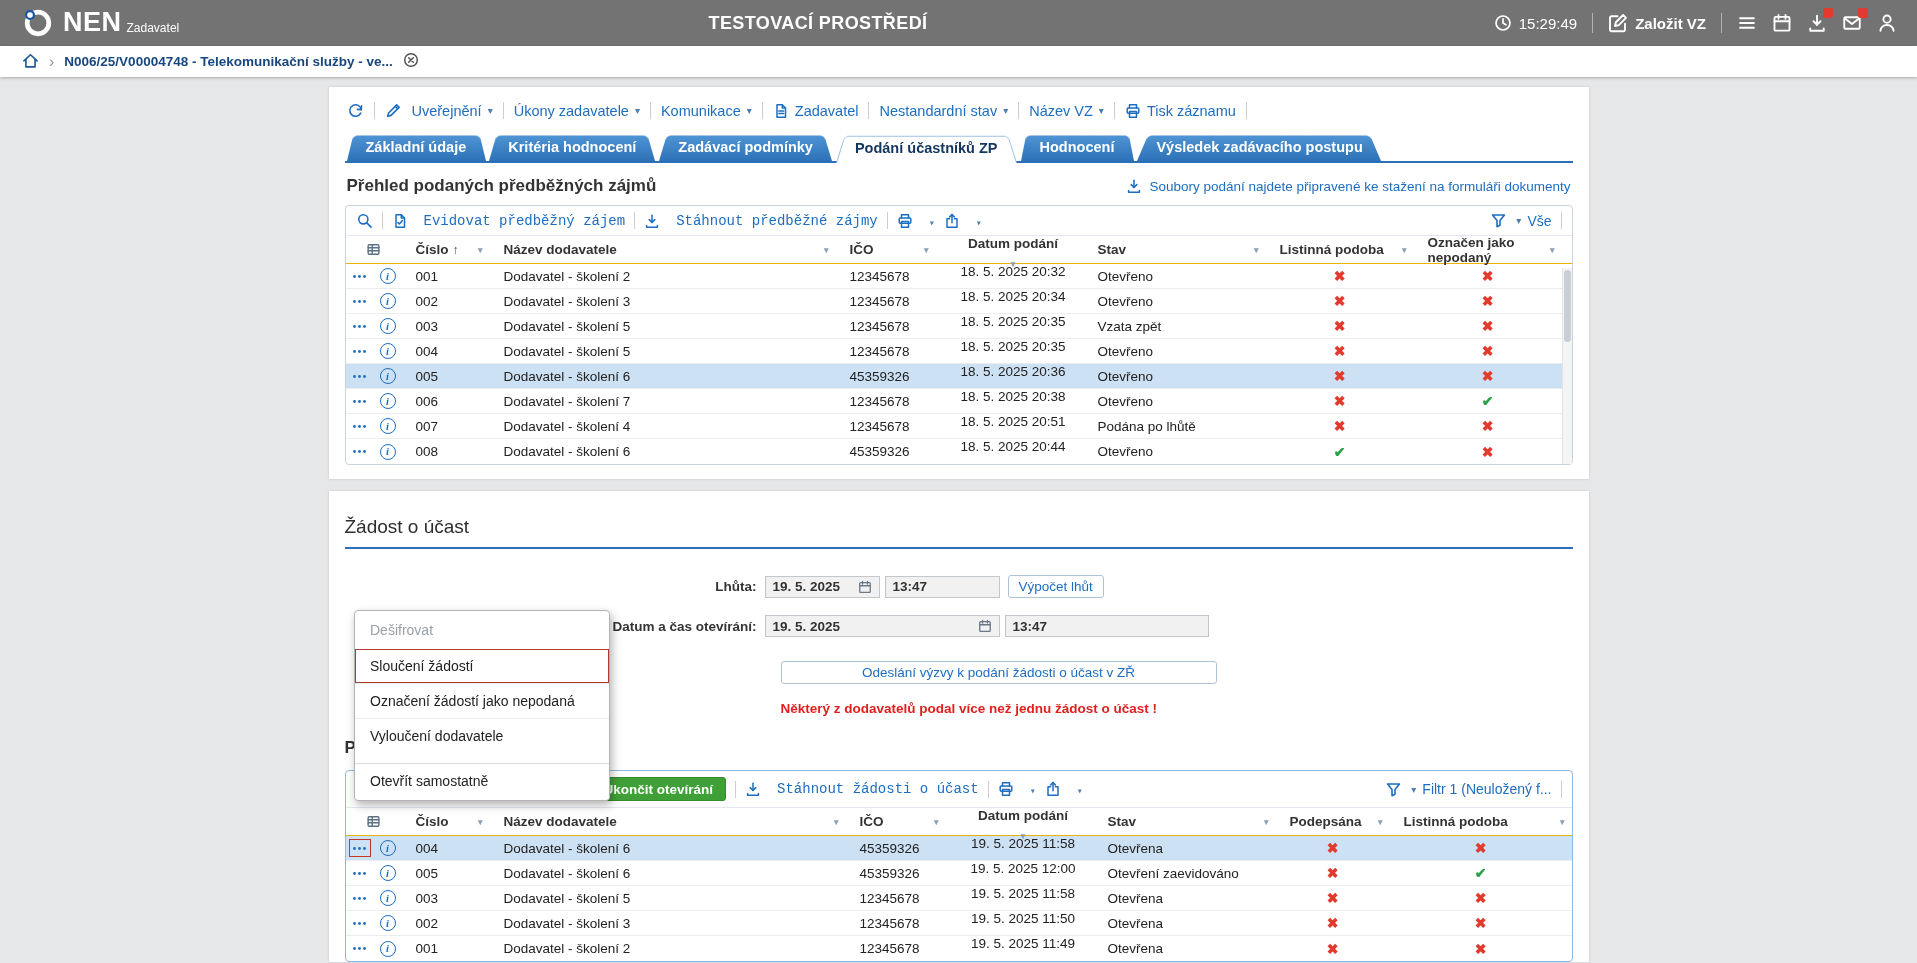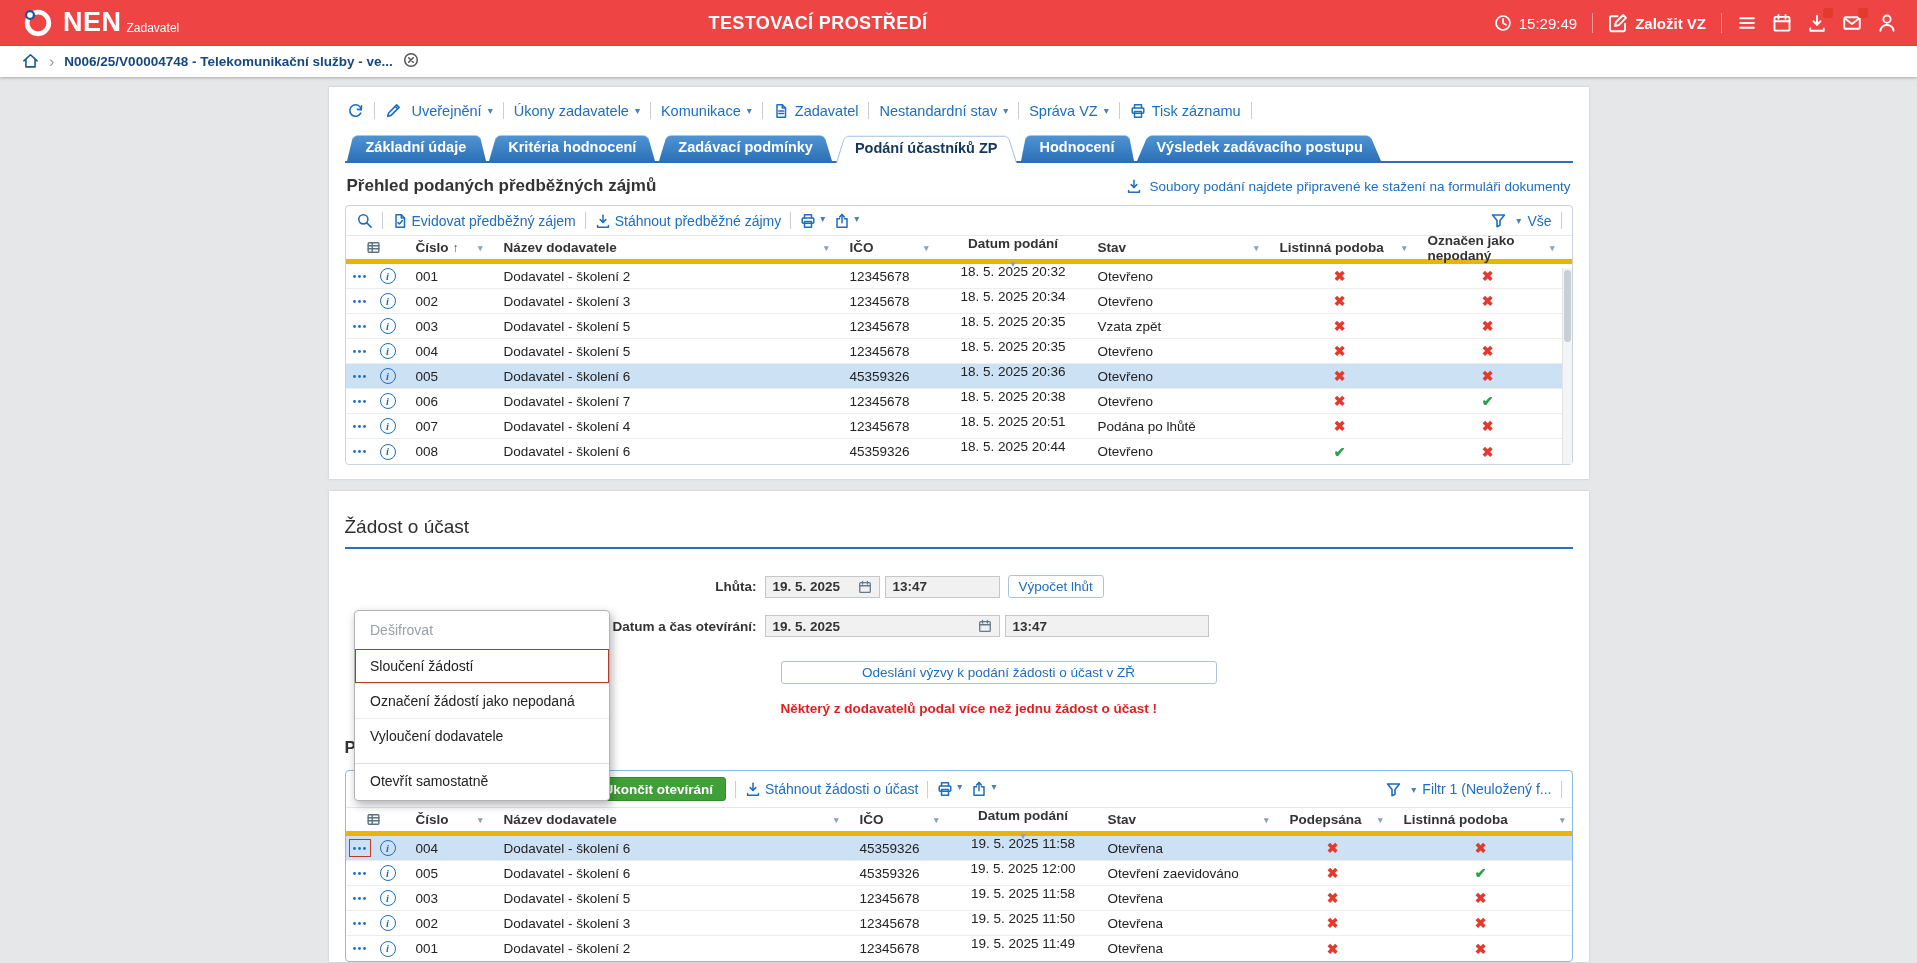--- a/index.html
+++ b/index.html
@@ -2,21 +2,21 @@
 <html><head>
 <meta charset="utf-8">
 <style>
   * { box-sizing:border-box; margin:0; padding:0; }
   html,body { width:1917px; height:963px; }
   body { overflow:hidden; background:#e6e7e9; font-family:"Liberation Sans",sans-serif; color:#222; }
   svg { display:block; }
   a { text-decoration:none; }
 
   
-  .topbar { position:relative; height:46px; background:#ef4444; color:#fff; display:flex; align-items:center; padding:0 20px 0 22px; }
+  .topbar { position:relative; height:46px; background:#737373; color:#fff; display:flex; align-items:center; padding:0 20px 0 22px; }
   .brand { display:flex; align-items:center; gap:9px; }
   .brand .logo svg { width:32px; height:32px; }
   .brand-txt { display:flex; align-items:flex-end; }
   .brand-title { font-size:27px; font-weight:700; letter-spacing:.5px; line-height:.95; }
   .brand-sub { font-size:12px; margin:0 0 1px 5px; }
   .env-title { position:absolute; left:818px; transform:translateX(-50%); font-size:18px; font-weight:700; letter-spacing:.4px; }
   .top-actions { margin-left:auto; display:flex; align-items:center; gap:15px; }
   .clockwrap { display:flex; align-items:center; gap:7px; font-size:15px; }
   .clockwrap svg { width:18px; height:18px; }
   .top-ib { position:relative; background:none; border:none; color:#fff; cursor:pointer; display:flex; align-items:center; gap:7px; font-family:inherit; }
@@ -61,27 +61,27 @@
   
   .sec1-head { display:flex; justify-content:space-between; align-items:center; margin:13px 2px 9px; }
   .sec-title { font-size:17px; font-weight:700; color:#333; }
   .note-link { display:flex; align-items:center; gap:7px; color:#1d6ec0; font-size:13.5px; cursor:pointer; }
   .note-link svg { width:16px; height:16px; }
 
   
   .grid { position:relative; border:1px solid #c7d3de; border-radius:4px; background:#fff; }
   .grid.g2 { border-color:#8fb9e0; }
   .grid-toolbar { display:flex; align-items:center; gap:9px; padding:6px 10px; font-size:14px; color:#1d6ec0; border-bottom:1px solid #e2e8ee; }
-  .gt-link { display:flex; align-items:flex-start; gap:4px; color:#1d6ec0; cursor:pointer; white-space:nowrap; }
+  .gt-link { display:flex; align-items:flex-end; gap:16px; color:#1d6ec0; cursor:pointer; white-space:nowrap;font-family:Liberation Mono, monospace; }
   .gt-link svg { width:16px; height:16px; }
   .gt-spacer { flex:1; }
   .btn-green { margin-left:235px; background:#3fa037; color:#fff; font-weight:700; font-size:13.5px; border:1px solid #35892e; border-radius:3px; height:24px; padding:0 12px; cursor:pointer; font-family:inherit; white-space:nowrap; }
   .filter-sel { display:flex; align-items:center; gap:6px; color:#1d6ec0; cursor:pointer; white-space:nowrap; }
 
-  .thead { display:flex; align-items:center; height:28px; border-bottom:5px solid #eab308; font-size:13.5px; font-weight:700; color:#333; background:#fff; }
+  .thead { display:flex; align-items:center; height:28px; border-bottom:1px solid #eab308; font-size:13.5px; font-weight:700; color:#333; background:#fff; }
   .th { display:flex; align-items:center; gap:4px; padding:0 7px 0 14px; height:100%; cursor:pointer; }
   .th .sp { flex:1; }
   .fcaret { font-size:9px; color:#8da0b3; cursor:pointer; }
   .sort { color:#444; font-size:12px; }
   .c-gicon { width:56px; justify-content:center; padding:0; color:#5b7083; }
   .c-gicon svg { width:15px; height:15px; }
   .c-menu { width:28px; }
   .c-info { width:28px; }
   .c-num { width:88px; }
   .c-name { flex:1; min-width:0; }
@@ -284,21 +284,21 @@
             </span>
             <span>Zadavatel</span>
           </a>
           <span class="vsep2"></span>
           <a class="rt-item">
             <span>Nestandardní stav</span>
             <span class="caret">▾</span>
           </a>
           <span class="vsep2"></span>
           <a class="rt-item">
-            <span>Správa VZ</span>
+            <span>Název VZ</span>
             <span class="caret">▾</span>
           </a>
           <span class="vsep2"></span>
           <a class="rt-item">
             <span class="ric">
               <svg viewBox="0 0 16 16" fill="none" stroke="currentColor" stroke-width="1.5" stroke-linecap="round" stroke-linejoin="round">
                 <path d="M4.5 5V1.8h7V5"></path>
                 <rect x="2.2" y="5" width="11.6" height="5.2" rx="1"></rect>
                 <path d="M4.5 8.6h7v5.6h-7z"></path>
               </svg>

